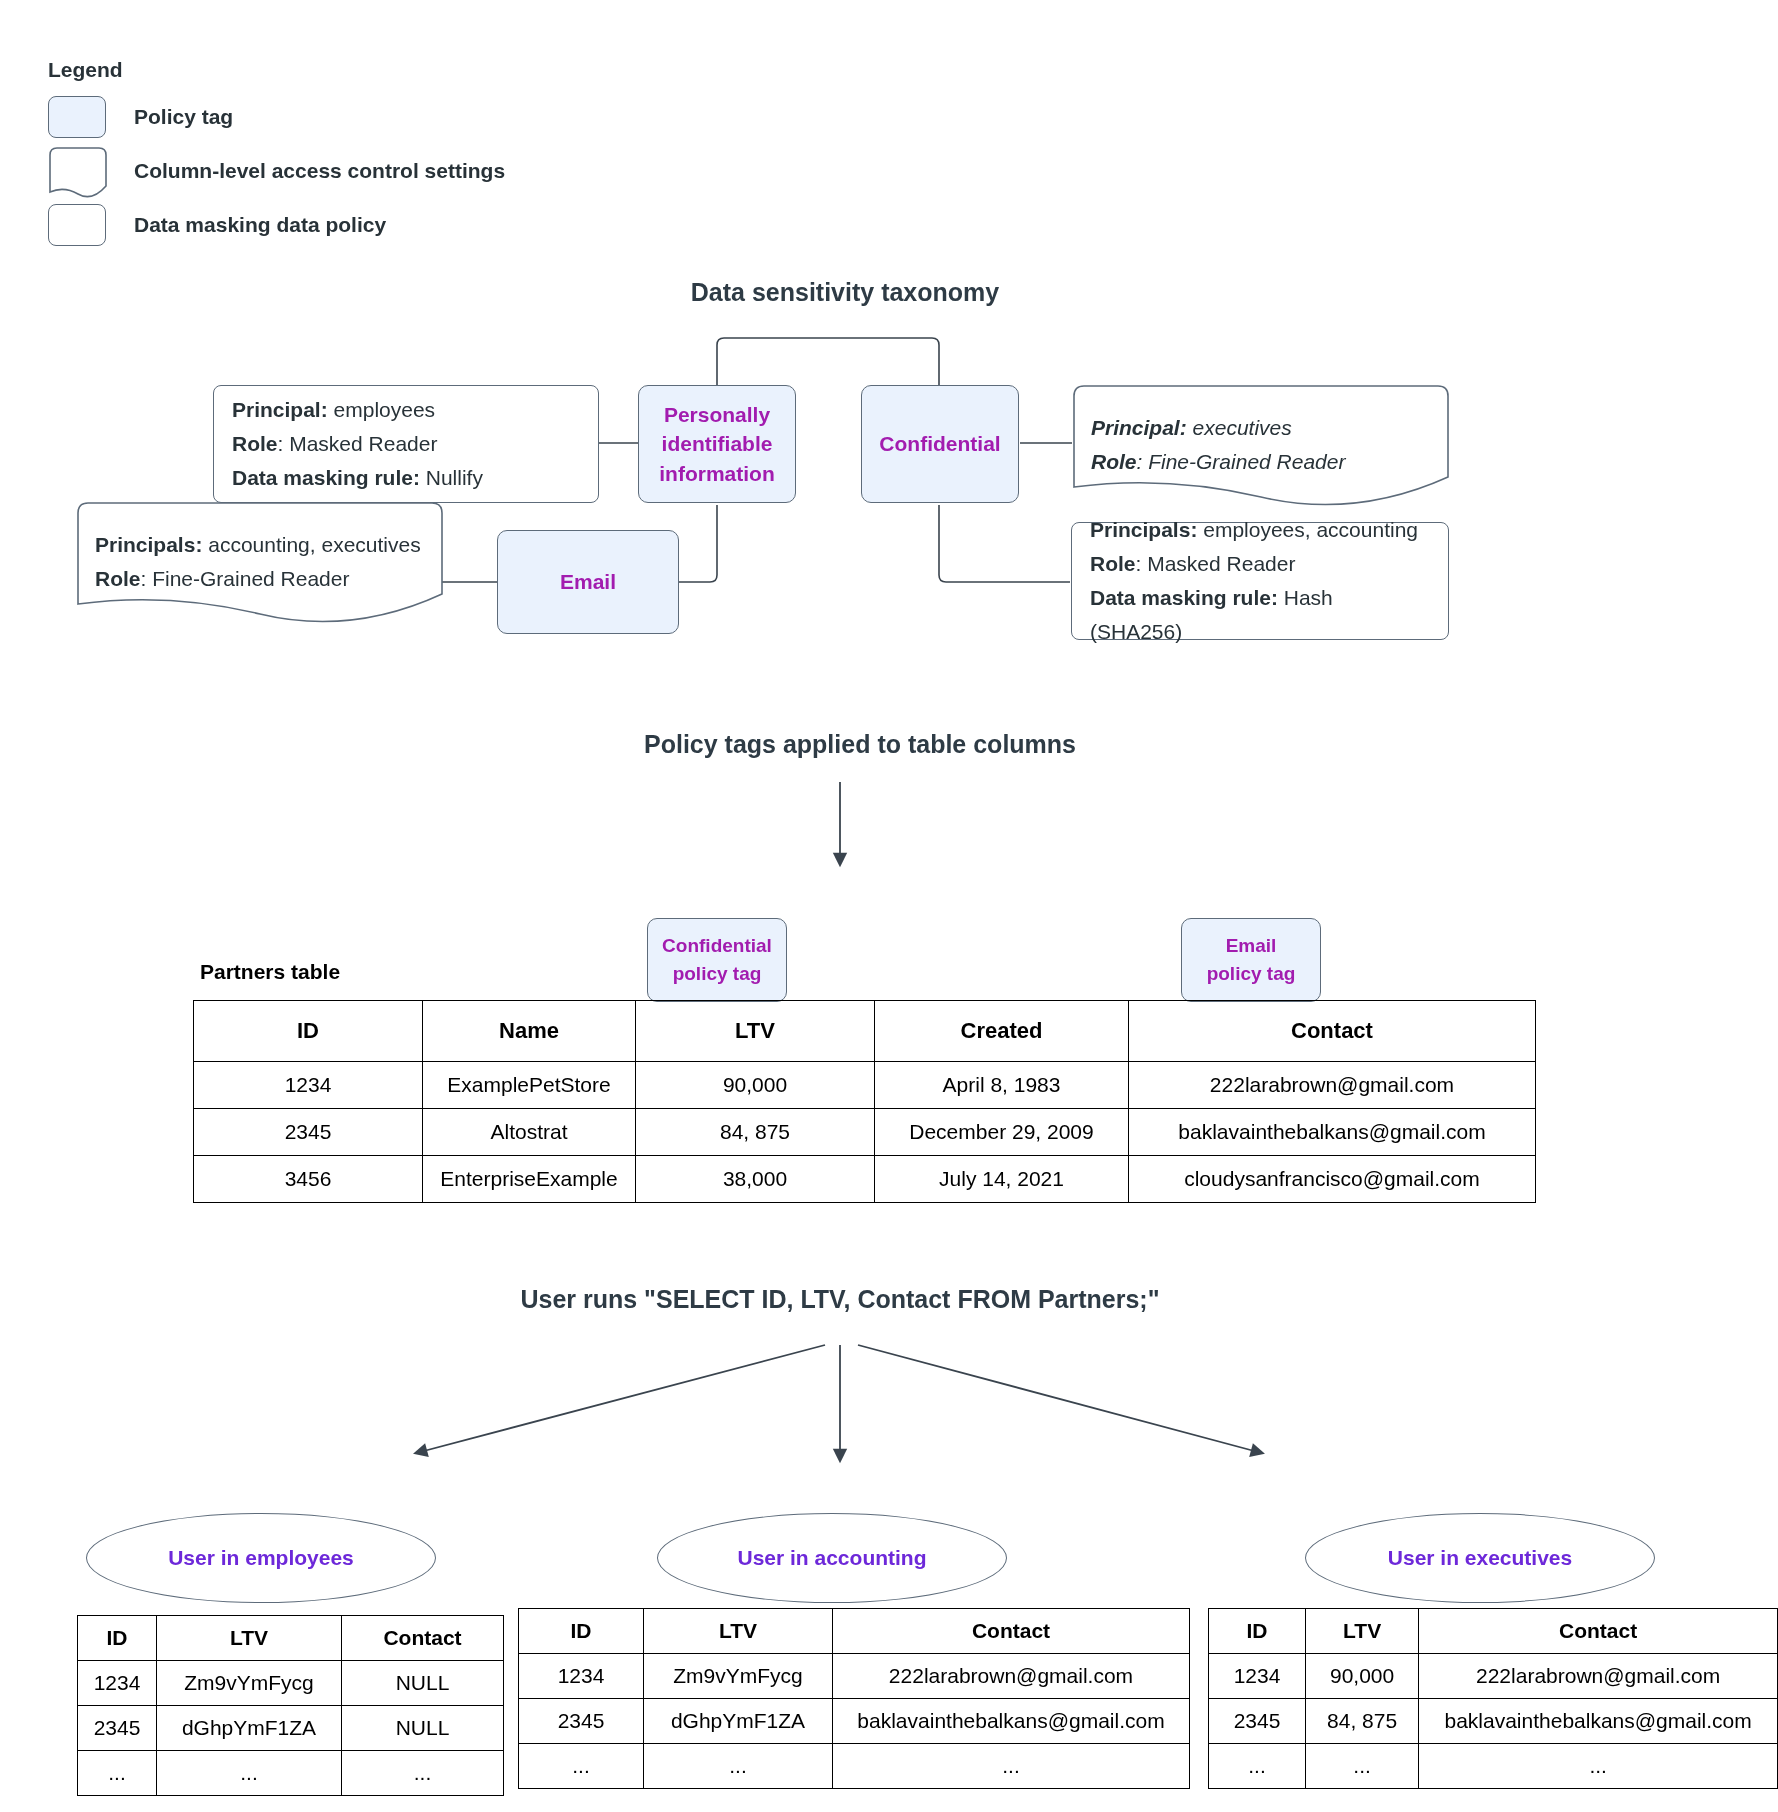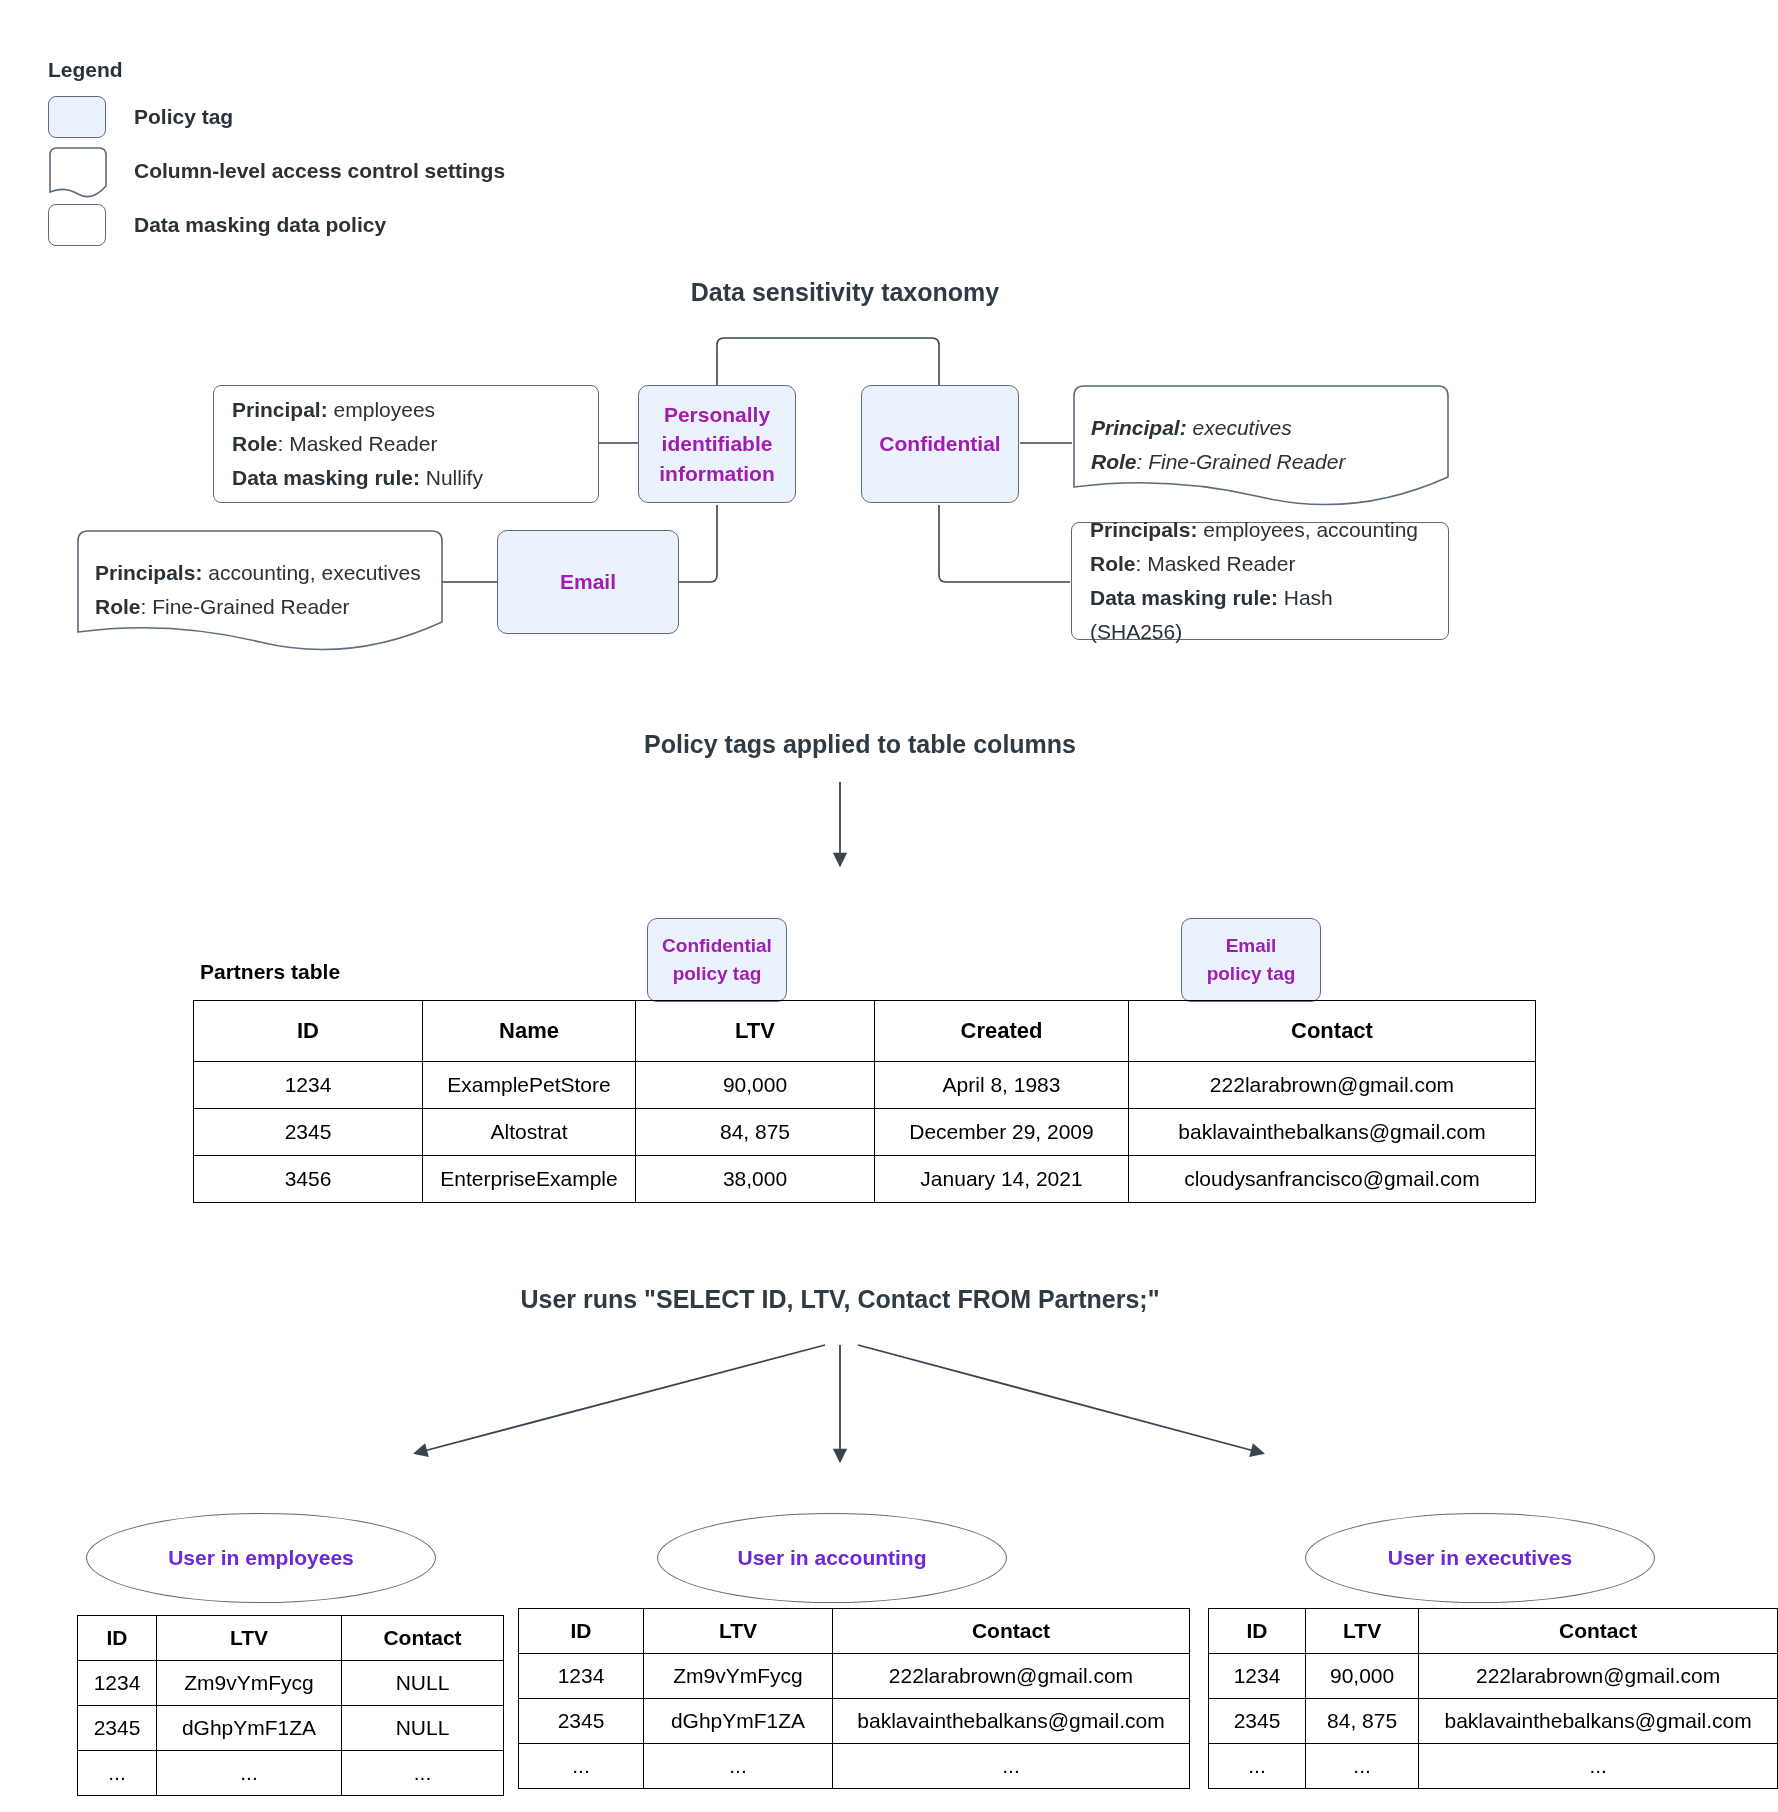--- a/index.html
+++ b/index.html
@@ -152,21 +152,21 @@
     <path d="M 1 11 Q 1 1 11 1 L 365 1 Q 375 1 375 11 L 375 92 Q 282 134 188 112 Q 94 90 1 102 Z" fill="#ffffff" stroke="#5d6b7a" stroke-width="1.6"></path>
   </svg>
   <div class="wave-text">
     <div class="inner">
       <div><b>Principal:</b><span> executives</span></div>
       <div><b>Role</b><span>: Fine-Grained Reader</span></div>
     </div>
   </div>
 </div>
 
-<div class="wave-wrap" style="left:77px;top:530px;width:400px;height:118px;padding-left:27px;">
+<div class="wave-wrap" style="left:77px;top:502px;width:400px;height:118px;padding-left:27px;">
   <svg width="370" height="122" viewBox="0 0 370 122">
     <path d="M 1 11 Q 1 1 11 1 L 355 1 Q 365 1 365 11 L 365 92 Q 274 134 183 112 Q 92 90 1 102 Z" fill="#ffffff" stroke="#5d6b7a" stroke-width="1.6"></path>
   </svg>
   <div class="wave-text">
     <div class="inner">
       <div><b>Principals:</b><span> accounting, executives</span></div>
       <div><b>Role</b><span>: Fine-Grained Reader</span></div>
     </div>
   </div>
 </div>
@@ -233,21 +233,21 @@
         <td>2345</td>
         <td>Altostrat</td>
         <td>84, 875</td>
         <td>December 29, 2009</td>
         <td>baklavainthebalkans@gmail.com</td>
       </tr>
       <tr>
         <td>3456</td>
         <td>EnterpriseExample</td>
         <td>38,000</td>
-        <td>January 14, 2021</td>
+        <td>July 14, 2021</td>
         <td>cloudysanfrancisco@gmail.com</td>
       </tr>
     </tbody>
   </table>
 </div>
 
 <div class="abs section-title" style="left:0;top:1285px;width:1680px;">User runs "SELECT ID, LTV, Contact FROM Partners;"</div>
 
 <svg class="conn" style="left:0;top:0;width:1778px;height:1812px;">
   <path d="M 840 1345 L 840 1456" fill="none" stroke="#3a444e" stroke-width="1.8" marker-end="url(#ah)"></path>

